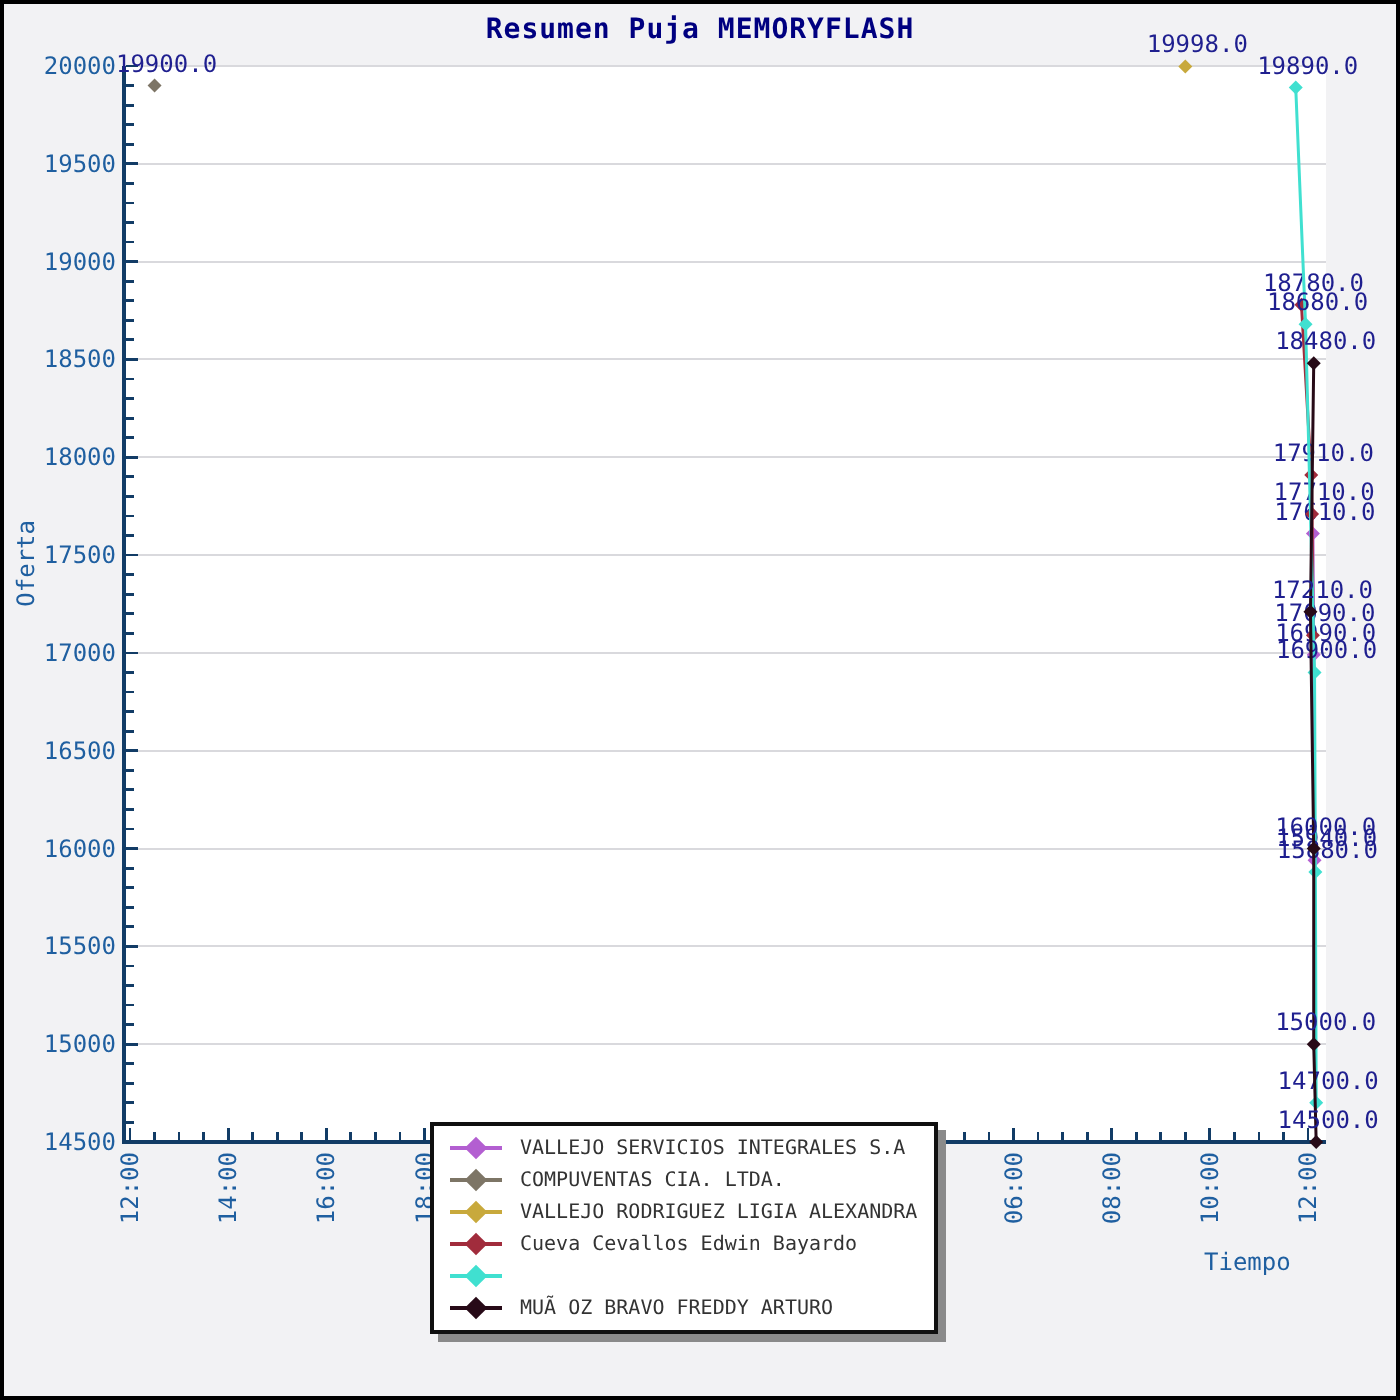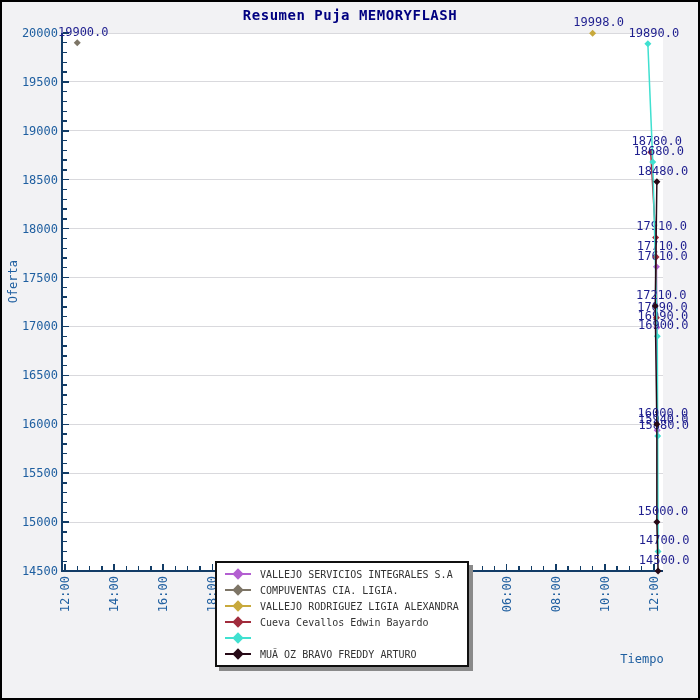--- a/index.html
+++ b/index.html
@@ -12,21 +12,21 @@
   .chart-title{
     position:absolute;top:5px;left:0;right:0;text-align:center;
     font-size:14px;font-weight:bold;letter-spacing:.5px;color:#000080;
   }
   .y-axis-title{
     position:absolute;left:4px;top:258px;
     writing-mode:vertical-rl;transform:rotate(180deg);
     font-size:12px;color:#1f5fa0;
   }
   .x-axis-title{
-    position:absolute;left:600px;top:650px;width:80px;text-align:center;
+    position:absolute;left:600px;top:622px;width:80px;text-align:left;
     font-size:12px;color:#1f5fa0;
   }
   svg#plot{position:absolute;left:0;top:0;}
   .legend{
     position:absolute;left:213px;top:559px;z-index:5;
     background:#ffffff;border:2px solid #101010;box-shadow:4px 4px 0 #8a8a8a;
     padding:3px 8px;
   }
   .lgrow{display:flex;align-items:center;gap:9px;height:16px;
     font-size:10px;color:#333;white-space:nowrap;}
@@ -261,21 +261,21 @@
           <span class="mkline" style="background: rgb(179, 95, 209);"></span>
           <span class="mkdia" style="background: rgb(179, 95, 209);"></span>
         </span>
         <span style="color: rgb(51, 51, 51);">VALLEJO SERVICIOS INTEGRALES S.A</span>
       </div>
       <div class="lgrow">
         <span class="mk">
           <span class="mkline" style="background: rgb(125, 117, 102);"></span>
           <span class="mkdia" style="background: rgb(125, 117, 102);"></span>
         </span>
-        <span style="color: rgb(51, 51, 51);">COMPUVENTAS CIA. LIGIA.</span>
+        <span style="color: rgb(51, 51, 51);">COMPUVENTAS CIA. LTDA.</span>
       </div>
       <div class="lgrow">
         <span class="mk">
           <span class="mkline" style="background: rgb(200, 169, 60);"></span>
           <span class="mkdia" style="background: rgb(200, 169, 60);"></span>
         </span>
         <span style="color: rgb(51, 51, 51);">VALLEJO RODRIGUEZ LIGIA ALEXANDRA</span>
       </div>
       <div class="lgrow">
         <span class="mk">

